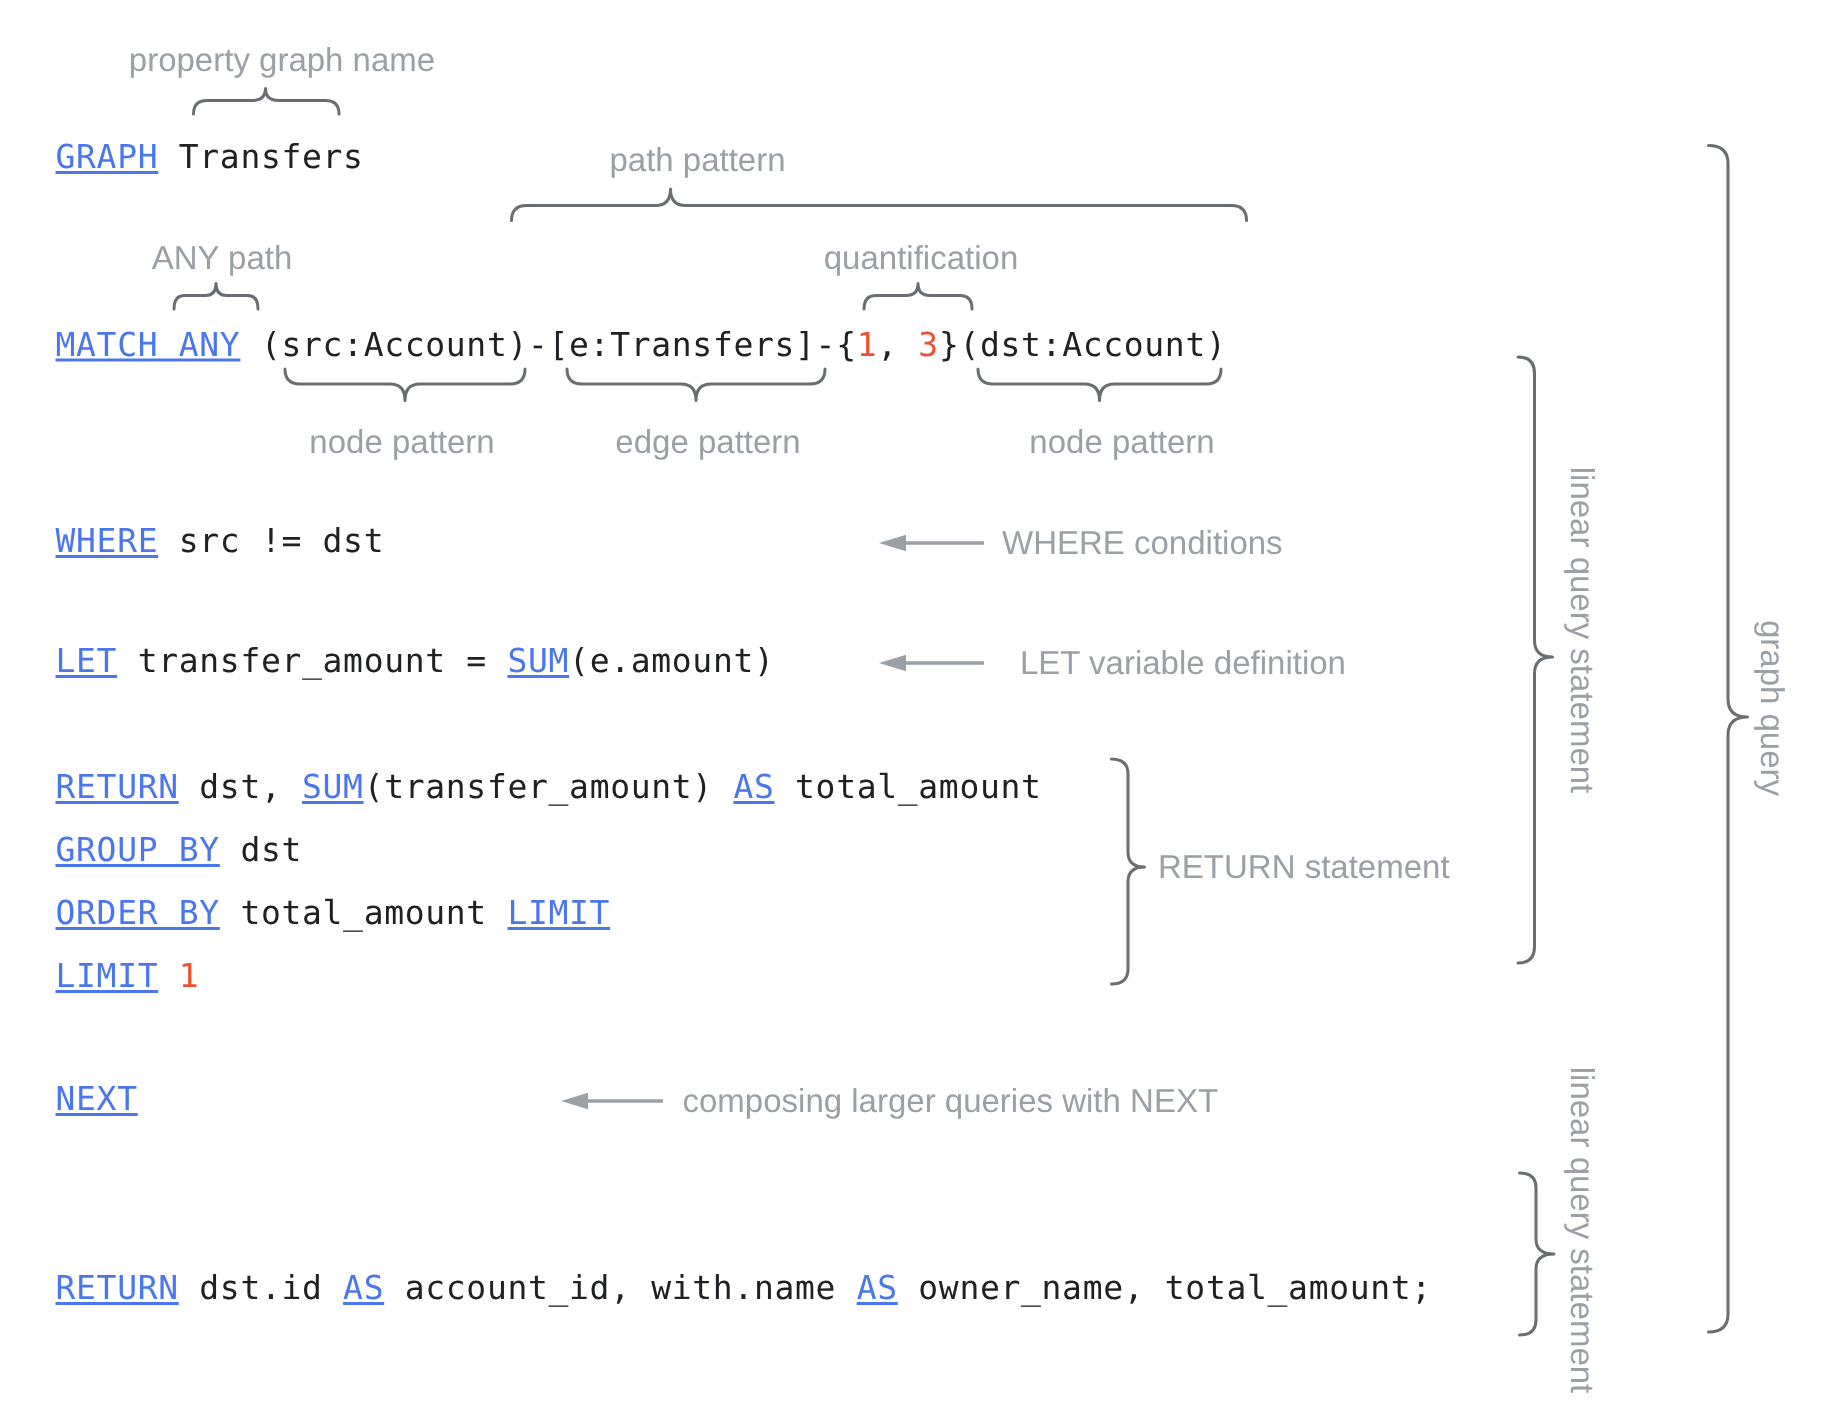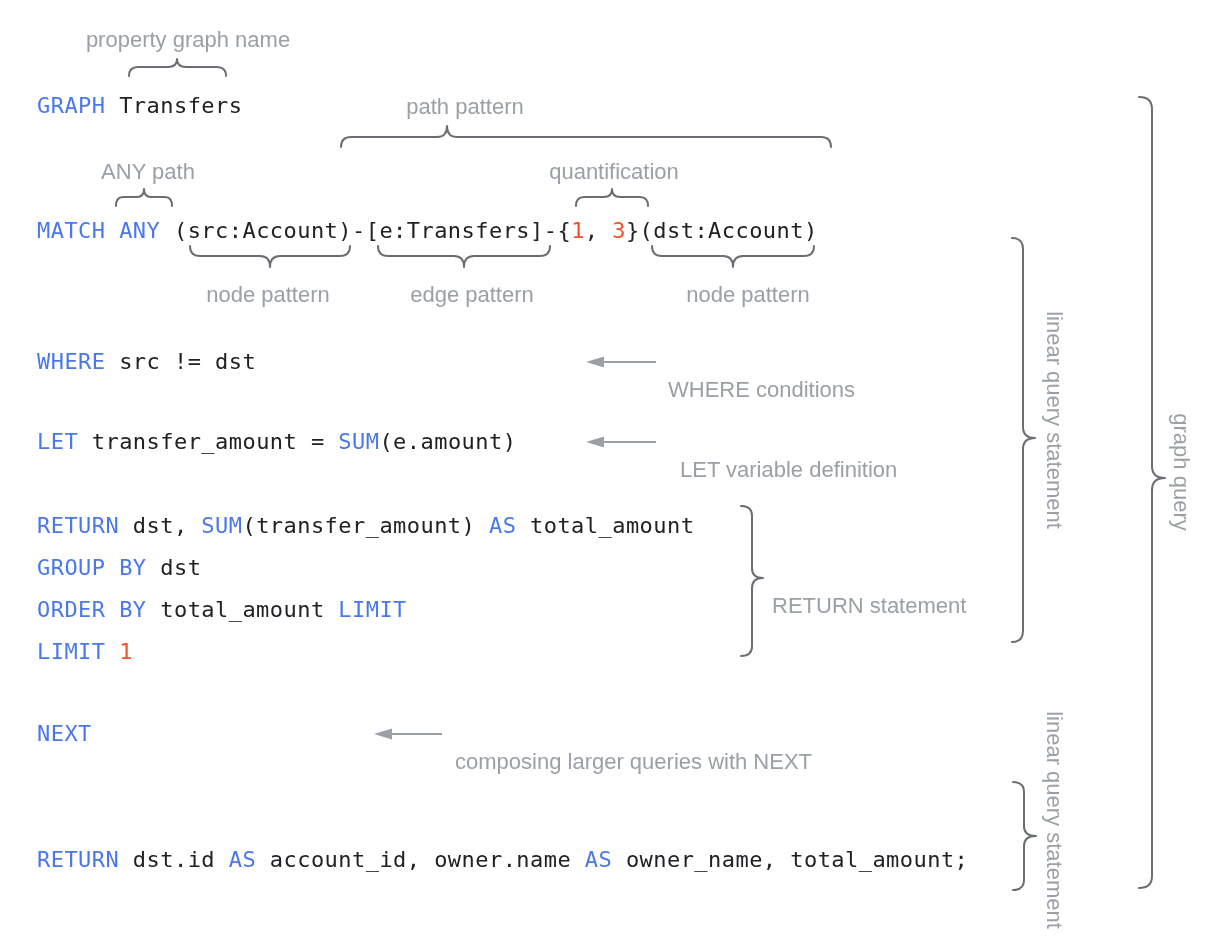--- a/index.html
+++ b/index.html
@@ -9,28 +9,28 @@
   }
   svg.overlay{position:absolute;left:0;top:0;width:1230px;height:950px;}
   .brace{fill:none;stroke:var(--brace,#6a6e72);stroke-width:2;stroke-linecap:round;stroke-linejoin:round;}
   .arrow-line{stroke:var(--arrow,#9aa0a6);stroke-width:2.2;stroke-linecap:butt;}
   .arrow-head{fill:var(--arrow,#9aa0a6);stroke:none;}
   .code-line{
     position:absolute;left:37px;height:30px;line-height:30px;
     font-family:"DejaVu Sans Mono","Liberation Mono",monospace;
     font-size:22px;letter-spacing:0.45px;white-space:pre;color:var(--code,#202124);
   }
-  .kw{color:var(--keyword,#4a78ec);}
+  .kw{color:var(--keyword,#4a78ec);text-decoration:underline;}
   .num{color:var(--number,#ee5130);}
   .label{
     position:absolute;font-size:22px;color:var(--annotation,#9aa0a6);
     white-space:nowrap;line-height:24px;
   }
   .label.center{transform:translateX(-50%);}
-  .label.vcenter{transform:translateY(-50%);margin-top:28px;}
+  .label.vcenter{transform:translateY(-50%);}
   .label.vertical{transform:translate(-50%,-50%) rotate(90deg);}
 </style>
 </head>
 <body>
 
 <div class="canvas">
 
   <svg class="overlay">
 
     <path class="brace" d="M 129 76 Q 129 67 138 67 L 168 67 Q 177 67 177 59 Q 177 67 186 67 L 217 67 Q 226 67 226 76"></path>
@@ -81,21 +81,21 @@
 
   <div class="code-line" style="top:553px"><span class="kw">GROUP BY</span><span> dst</span></div>
 
   <div class="code-line" style="top:595px"><span class="kw">ORDER BY</span><span> total_amount </span><span class="kw">LIMIT</span></div>
 
   <div class="code-line" style="top:637px"><span class="kw">LIMIT</span><span> </span><span class="num">1</span></div>
 
   <div class="code-line" style="top:719px"><span class="kw">NEXT</span></div>
 
 
-  <div class="code-line" style="top:845px"><span class="kw">RETURN</span><span> dst.id </span><span class="kw">AS</span><span> account_id, owner.name </span><span class="kw">AS</span><span> owner_name, total_amount;</span></div>
+  <div class="code-line" style="top:845px"><span class="kw">RETURN</span><span> dst.id </span><span class="kw">AS</span><span> account_id, with.name </span><span class="kw">AS</span><span> owner_name, total_amount;</span></div>
 
   <div class="label center" style="left:188px;top:28px">property graph name</div>
   <div class="label center" style="left:465px;top:95px">path pattern</div>
   <div class="label center" style="left:148px;top:160px">ANY path</div>
   <div class="label center" style="left:614px;top:160px">quantification</div>
   <div class="label center" style="left:268px;top:283px">node pattern</div>
   <div class="label center" style="left:472px;top:283px">edge pattern</div>
   <div class="label center" style="left:748px;top:283px">node pattern</div>
   <div class="label vcenter" style="left:668px;top:362px">WHERE conditions</div>
   <div class="label vcenter" style="left:680px;top:442px">LET variable definition</div>

